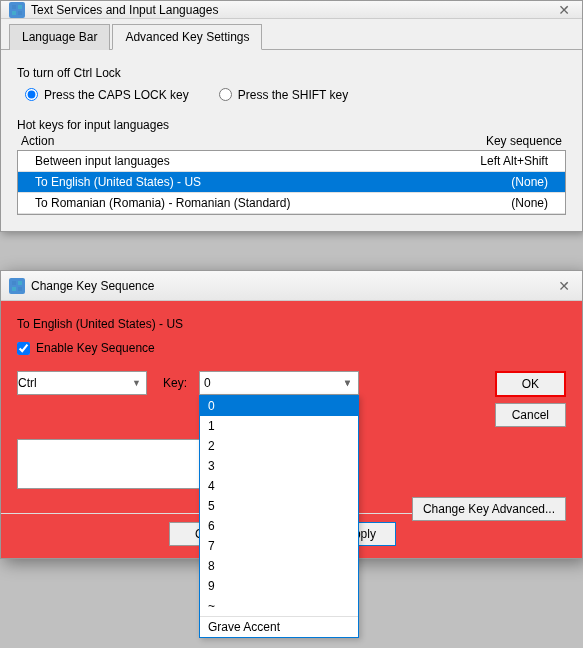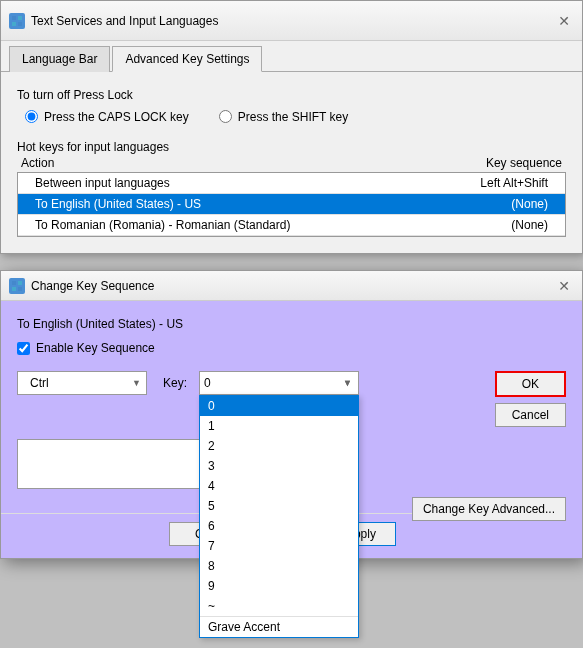--- a/index.html
+++ b/index.html
@@ -24,21 +24,21 @@
       box-shadow: 2px 2px 8px rgba(0,0,0,0.3);
     }
 
     .title-bar {
       background: linear-gradient(to bottom, #f8f8f8, #e8e8e8);
       border-bottom: 1px solid #ccc;
       padding: 6px 8px;
       display: flex;
       align-items: center;
       justify-content: space-between;
-      height: 40px;
+      height: 18px;
     }
 
     .title-bar-left {
       display: flex;
       align-items: center;
       gap: 6px;
     }
 
     .title-icon {
       width: 16px;
@@ -170,21 +170,21 @@
     .btn.primary {
       border: 1px solid #0078d7;
     }
 
     
     .dialog {
       position: absolute;
       top: 270px;
       left: 0px;
       width: 583px;
-      background: #c4b5fd;
+      background: #ef4444;
       border: 1px solid #999;
       box-shadow: 4px 4px 16px rgba(0,0,0,0.4);
       z-index: 10;
     }
 
     .dialog-title-bar {
       background: linear-gradient(to bottom, #f8f8f8, #e8e8e8);
       border-bottom: 1px solid #ccc;
       padding: 6px 8px;
       display: flex;
@@ -222,21 +222,21 @@
       margin-bottom: 8px;
       position: relative;
     }
 
     .select-ctrl {
       width: 130px;
       height: 24px;
       border: 1px solid #999;
       background: white;
       font-size: 12px;
-      padding: 2px 12px;
+      padding: 2px 0;
       appearance: none;
       -webkit-appearance: none;
     }
 
     .select-wrapper {
       position: relative;
       display: inline-block;
     }
 
     .select-wrapper::after {
@@ -398,21 +398,21 @@
     <button class="close-btn">✕</button>
   </div>
 
   <div class="tabs">
     <div class="tab">Language Bar</div>
     <div class="tab active">Advanced Key Settings</div>
   </div>
 
   <div class="main-content">
 
-    <div class="group-label">To turn off Press Lock</div>
+    <div class="group-label">To turn off Ctrl Lock</div>
     <div class="radio-group">
       <div class="radio-item">
         <input type="radio" class="radio-input" name="capslock" checked="" style="">
         <label>Press the CAPS LOCK key</label>
       </div>
       <div class="radio-item">
         <input type="radio" class="radio-input" name="capslock" style="">
         <label>Press the SHIFT key</label>
       </div>
     </div>

